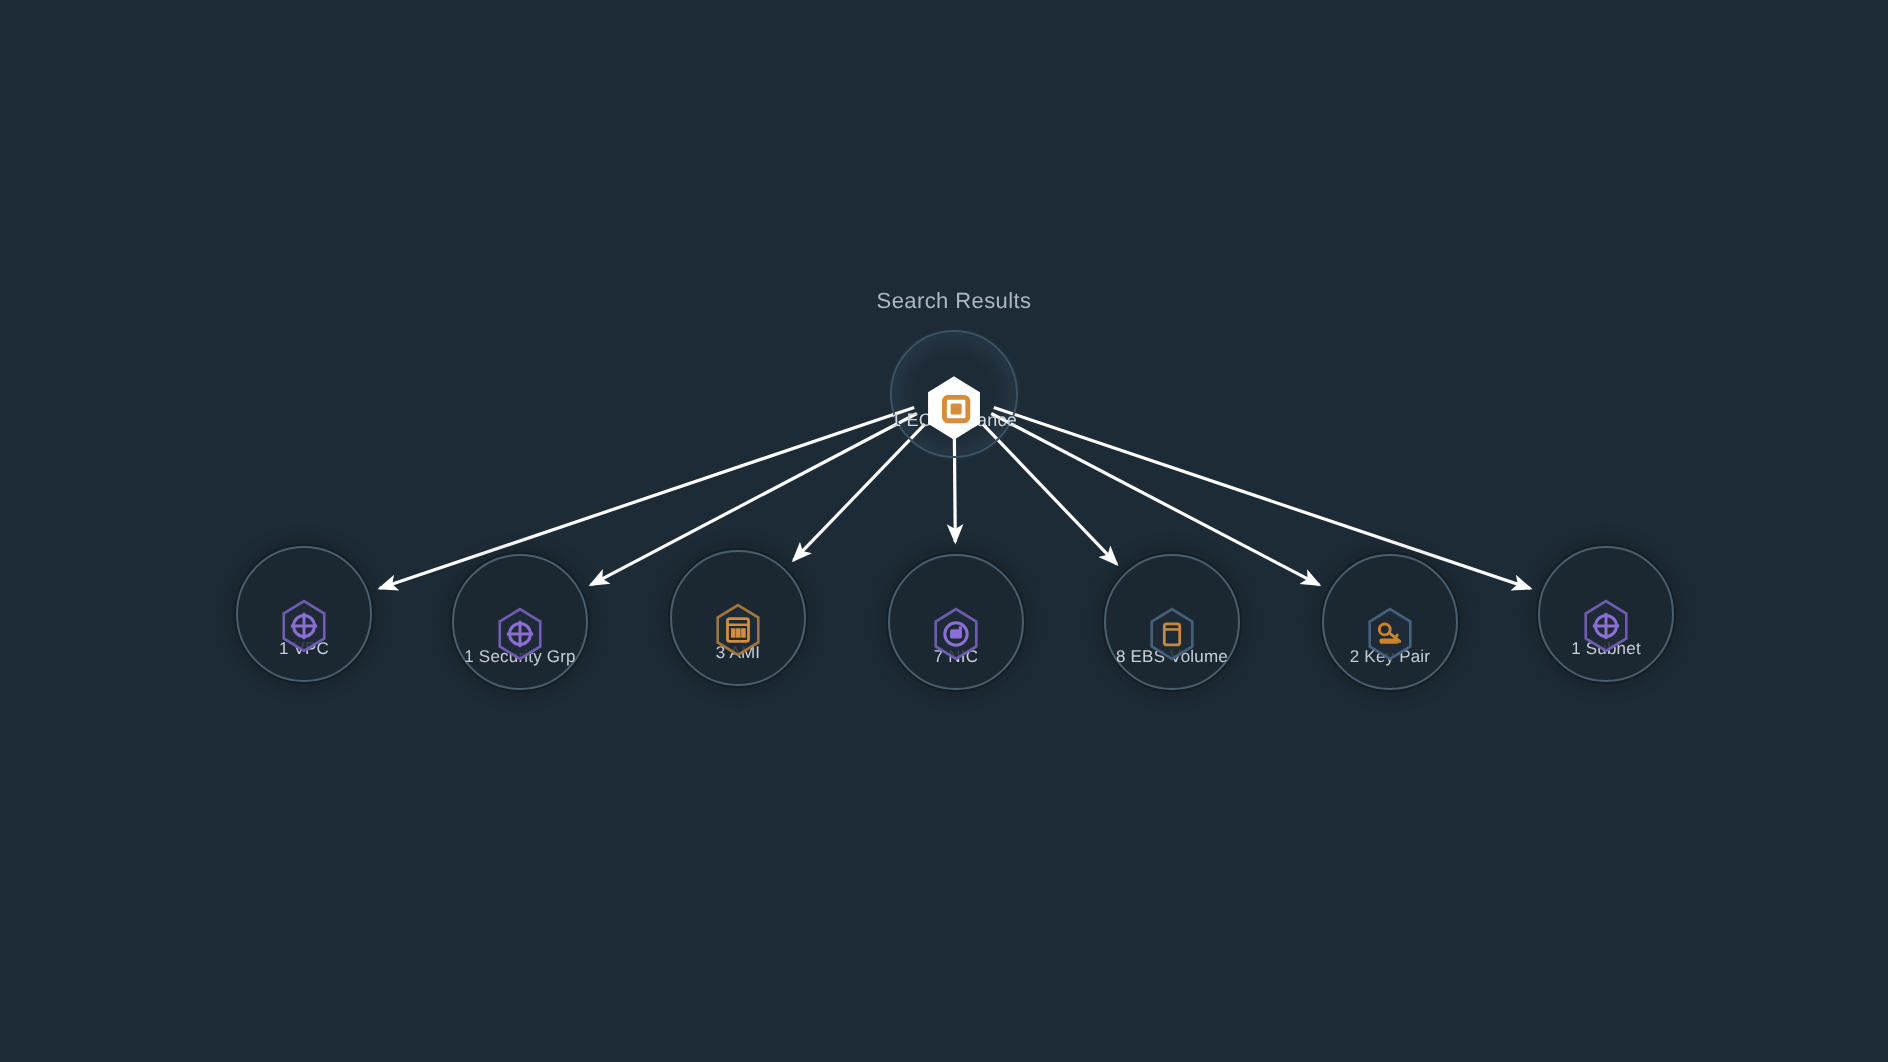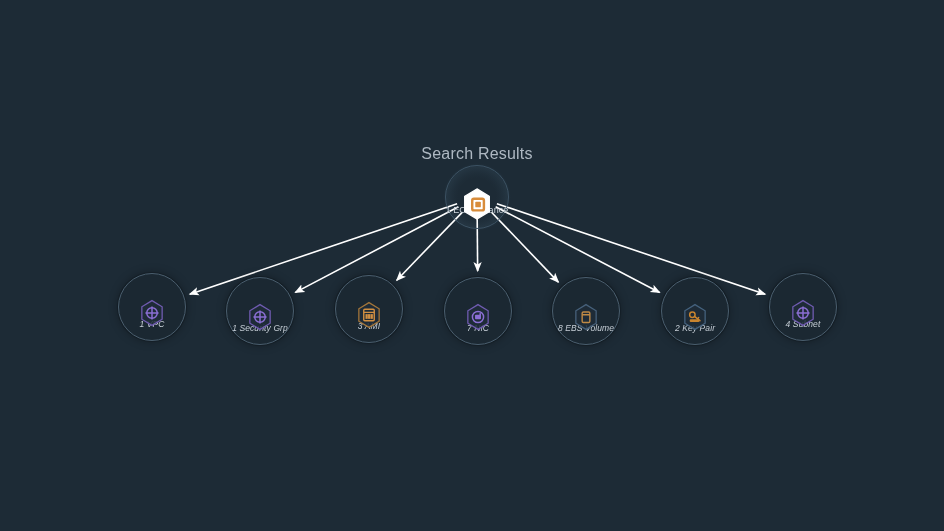--- a/index.html
+++ b/index.html
@@ -16,21 +16,21 @@
   }
   #canvas {
     position: absolute;
     left: 0; top: 0;
     width: 944px;
     height: 531px;
   }
   .graph-title {
     position: absolute;
     color: #aeb8c2;
-    font-size: 16px;
+    font-size: 11px;
     letter-spacing: 0.2px;
     white-space: nowrap;
     transform: translateX(-50%);
     user-select: none;
   }
   .node {
     position: absolute;
     transform: translate(-50%, -50%);
     display: flex;
     flex-direction: column;
@@ -61,21 +61,21 @@
   .node-label {
     position: absolute;
     left: 50%;
     transform: translateX(-50%);
     white-space: nowrap;
     font-size: 8.5px;
     color: #c6ced6;
     letter-spacing: 0.1px;
     user-select: none;
   }
-  .child .node-label { top: 12px; font-style: italic; }
+  .child .node-label { top: 12px; }
   .root .node-label { top: 8px; font-size: 9px; color: #cfd7de; }
 
   .hex-wrap {
     position: absolute;
     left: 50%;
     top: 50%;
     transform: translate(-50%, -50%);
     margin-top: 6px;
     width: 28px;
     height: 31px;
@@ -195,21 +195,21 @@
           <path d="M16.00,2.80 L27.60,9.90 L27.60,24.10 L16.00,31.20 L4.40,24.10 L4.40,9.90 Z" fill="rgba(30,44,56,0.85)" stroke="#44617d" stroke-width="1.5"></path>
           <circle cx="13" cy="14.4" r="3.1" fill="none" stroke="#c8842f" stroke-width="1.7"></circle>
           <path d="M15.4,16.2 L21.6,21.2" stroke="#c8842f" stroke-width="1.7" fill="none" stroke-linecap="round"></path>
           <path d="M19,19 L20.2,17.6" stroke="#c8842f" stroke-width="1.6" stroke-linecap="round"></path>
           <rect x="10" y="19.6" width="11" height="3" rx="1" fill="#c8842f"></rect>
         </svg>
       </div>
     </div>
     <div class="node child" style="left: 803px; top: 307px;">
       <div class="node-disc"></div>
-      <div class="node-label">4 Subnet</div>
+      <div class="node-label">1 Subnet</div>
       <div class="hex-wrap">
         <svg viewBox="0 0 32 34" xmlns="http://www.w3.org/2000/svg">
           <path d="M16.00,2.80 L27.60,9.90 L27.60,24.10 L16.00,31.20 L4.40,24.10 L4.40,9.90 Z" fill="rgba(30,44,56,0.85)" stroke="#6f5bb0" stroke-width="1.5"></path>
           <circle cx="16" cy="17" r="6" fill="none" stroke="#8b6fd4" stroke-width="1.7"></circle>
           <line x1="16" y1="9.5" x2="16" y2="24.5" stroke="#8b6fd4" stroke-width="1.7"></line>
           <line x1="8.5" y1="17" x2="23.5" y2="17" stroke="#8b6fd4" stroke-width="1.7"></line>
         </svg>
       </div>
     </div>
   </div>

